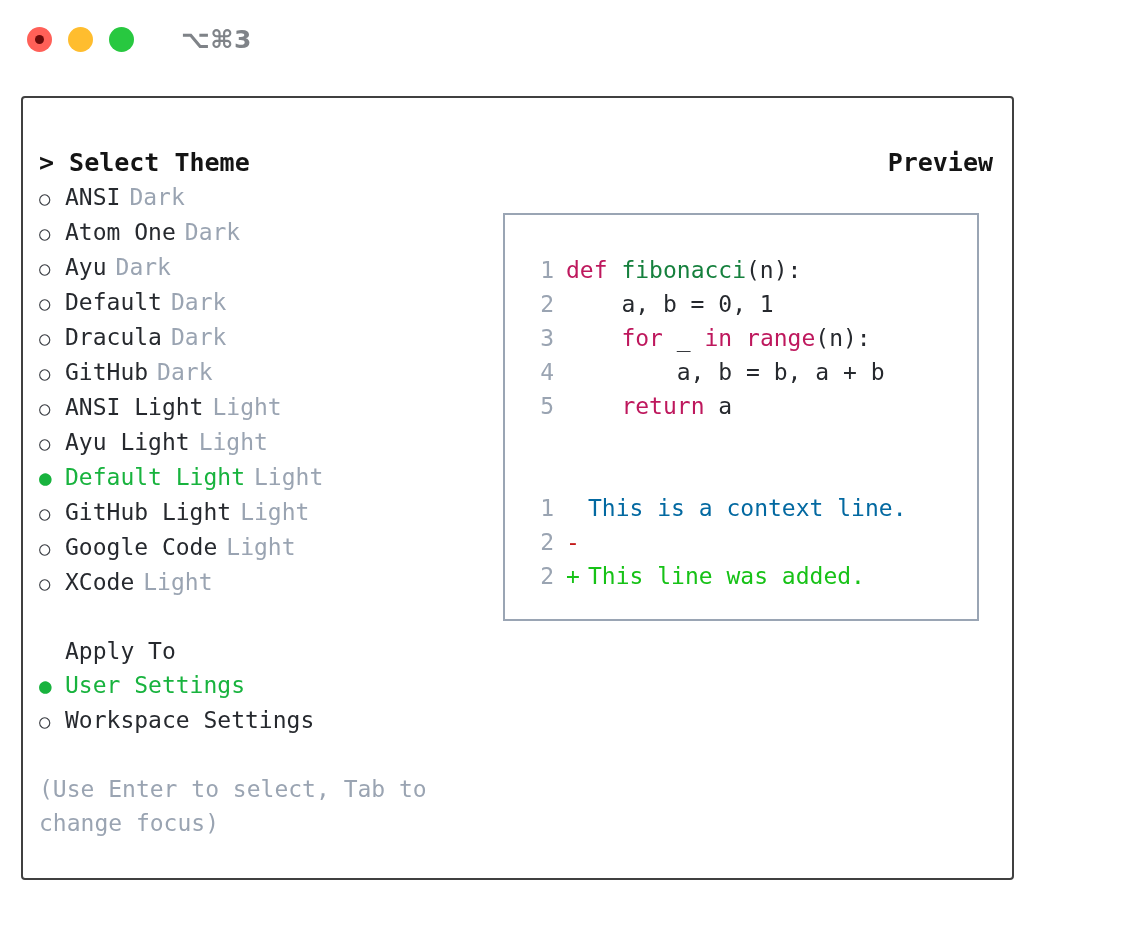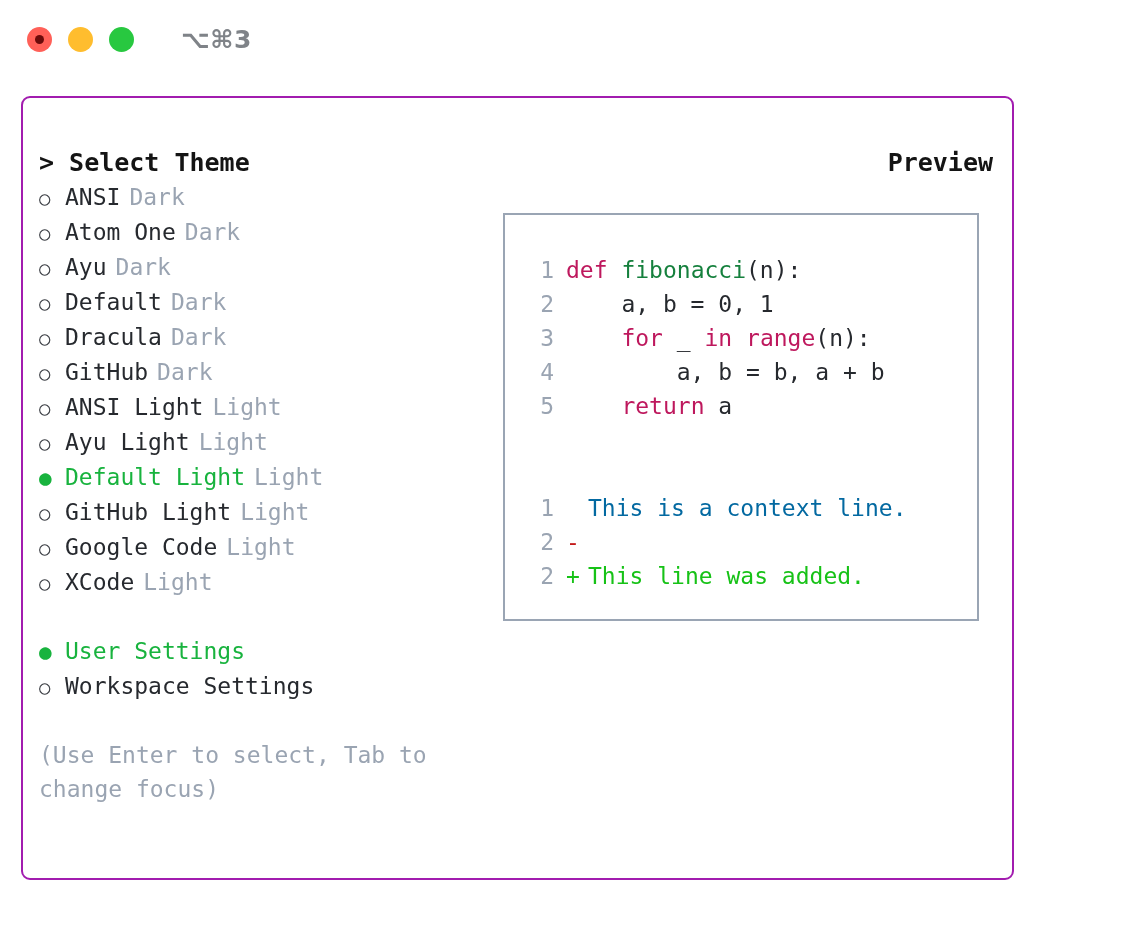--- a/index.html
+++ b/index.html
@@ -70,22 +70,22 @@
     line-height: 1;
   }
 
   
   .panel {
     position: absolute;
     left: 21px;
     top: 96px;
     width: 993px;
     height: 784px;
-    border: 2px solid #a21caf;
-    border-radius: 9px;
+    border: 2px solid #404040;
+    border-radius: 4px;
     box-sizing: border-box;
     background: #ffffff;
   }
 
   .columns {
     position: absolute;
     left: 0; top: 0;
     width: 100%; height: 100%;
   }
 
@@ -283,20 +283,21 @@
           </div>
           <div class="opt">
             <span class="bullet">○</span>
             <span class="opt-label">XCode</span>
             <span class="opt-tag">Light</span>
           </div>
         </div>
 
         <div class="spacer"></div>
 
+        <div class="section-label">Apply To</div>
 
         <div class="opt-list">
           <div class="opt selected">
             <span class="bullet">●</span>
             <span class="opt-label">User Settings</span>
           </div>
           <div class="opt">
             <span class="bullet">○</span>
             <span class="opt-label">Workspace Settings</span>
           </div>

